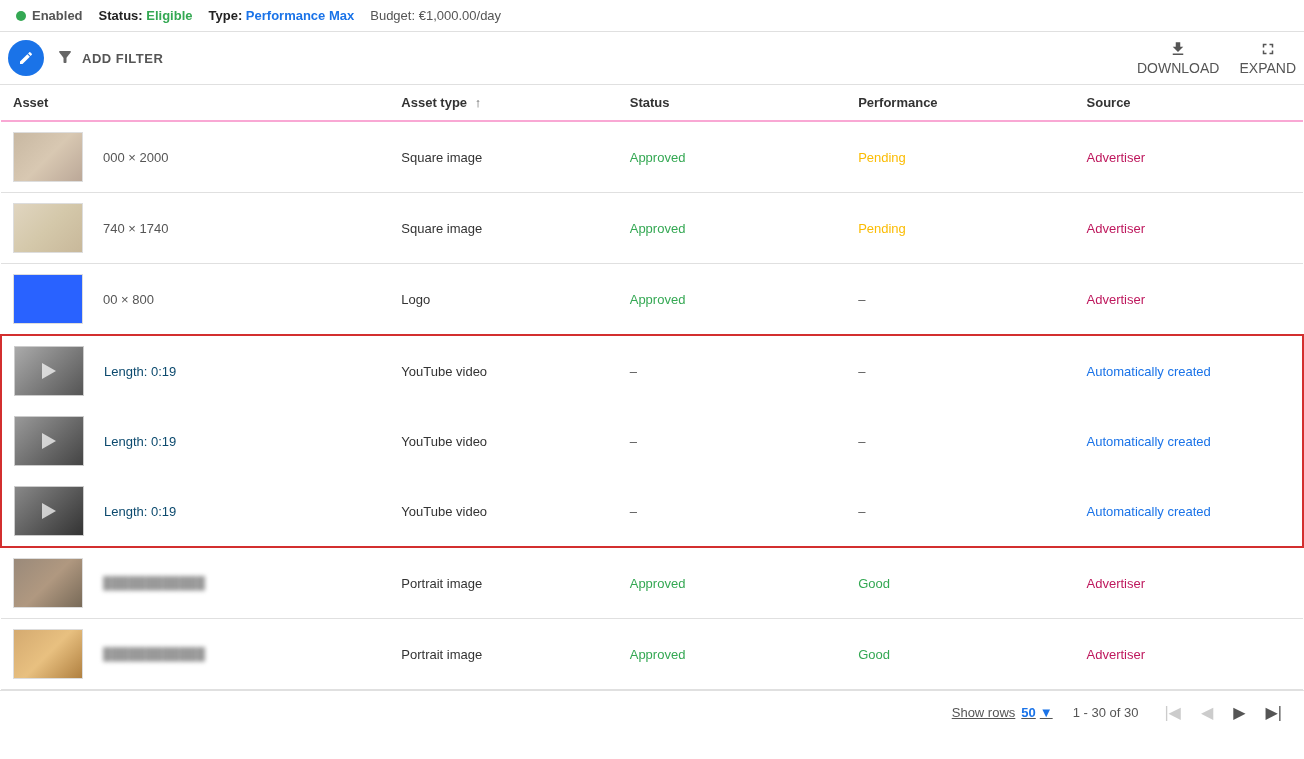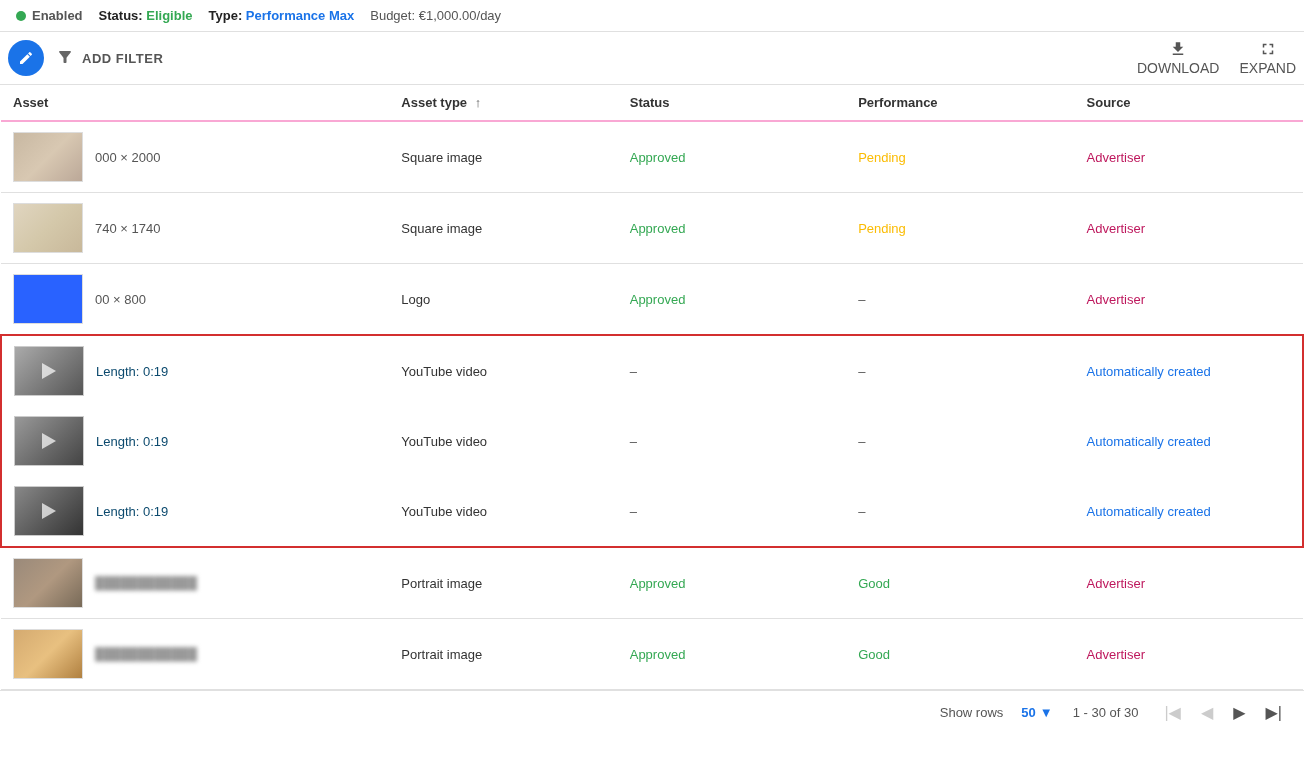--- a/index.html
+++ b/index.html
@@ -112,21 +112,21 @@
     }
     tbody td {
       padding: 10px 12px;
       vertical-align: middle;
     }
 
     
     .asset-cell {
       display: flex;
       align-items: center;
-      gap: 12px;
+      gap: 20px;
       min-width: 200px;
     }
     .asset-thumb-blue {
       width: 70px;
       height: 50px;
       background: #2962ff;
       flex-shrink: 0;
       border: 1px solid #ddd;
     }
     .asset-thumb-placeholder {
@@ -194,21 +194,22 @@
       justify-content: flex-end;
       padding: 10px 16px;
       border-top: 1px solid #e0e0e0;
       gap: 20px;
       font-size: 13px;
       color: #555;
     }
     .show-rows {
       display: flex;
       align-items: flex-start;
-      gap: 18px;
+      gap: 6px;
+      text-decoration: underline;
     }
     .rows-select {
       display: flex;
       align-items: center;
       gap: 4px;
       cursor: pointer;
       color: #1a73e8;
       font-weight: 600;
     }
     .pagination-info { color: #555; }

